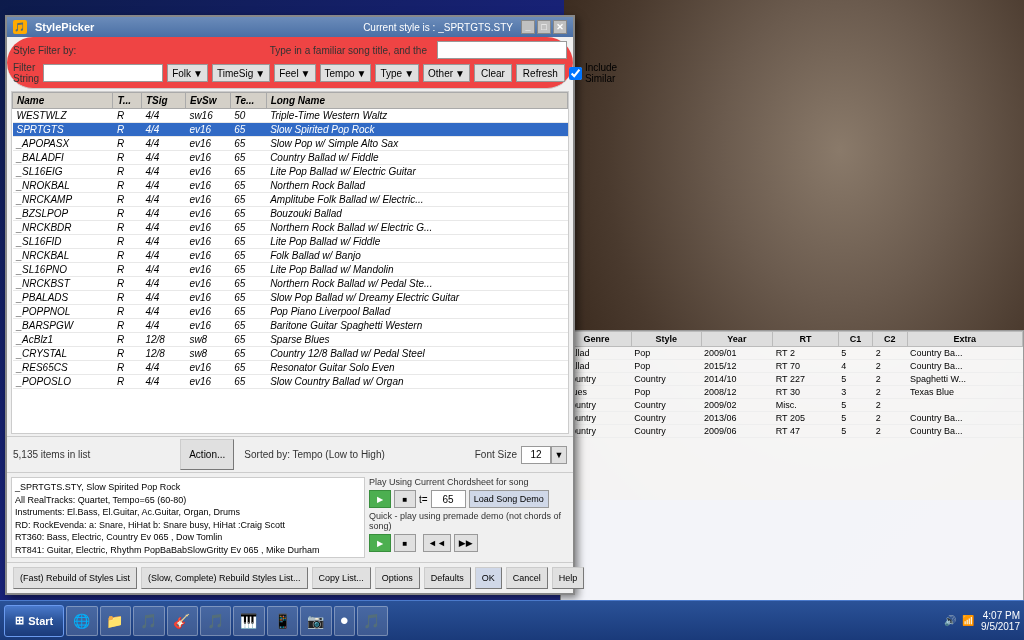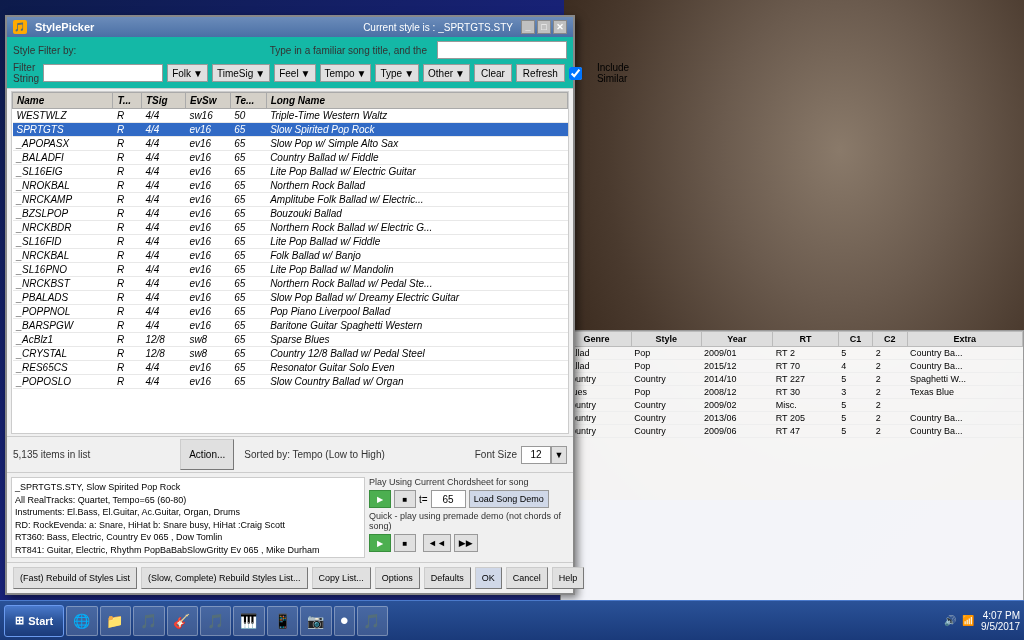--- a/index.html
+++ b/index.html
@@ -125,24 +125,25 @@
       border: 1px solid #888;
       font-size: 9px;
       display: flex;
       align-items: center;
       justify-content: center;
       cursor: pointer;
     }
 
     
     .filter-bar {
-      background: #14b8a6;
+      background: #ef4444;
       padding: 4px 6px;
       border-bottom: 1px solid #ccc;
       flex-shrink: 0;
+      border-radius: 26px;
     }
 
     .filter-row1 {
       display: flex;
       align-items: center;
       gap: 6px;
       margin-bottom: 3px;
     }
 
     .filter-row2 {
@@ -192,21 +193,21 @@
       background: #e0e0e0;
       border: 1px solid #999;
       font-size: 10px;
       cursor: pointer;
     }
 
     .checkbox-label {
       font-size: 10px;
       display: flex;
       align-items: center;
-      gap: 15px;
+      gap: 3px;
     }
 
     
     .table-container {
       flex: 1;
       overflow-y: auto;
       overflow-x: auto;
       background: white;
       border: 1px solid #ccc;
       margin: 2px 4px;

